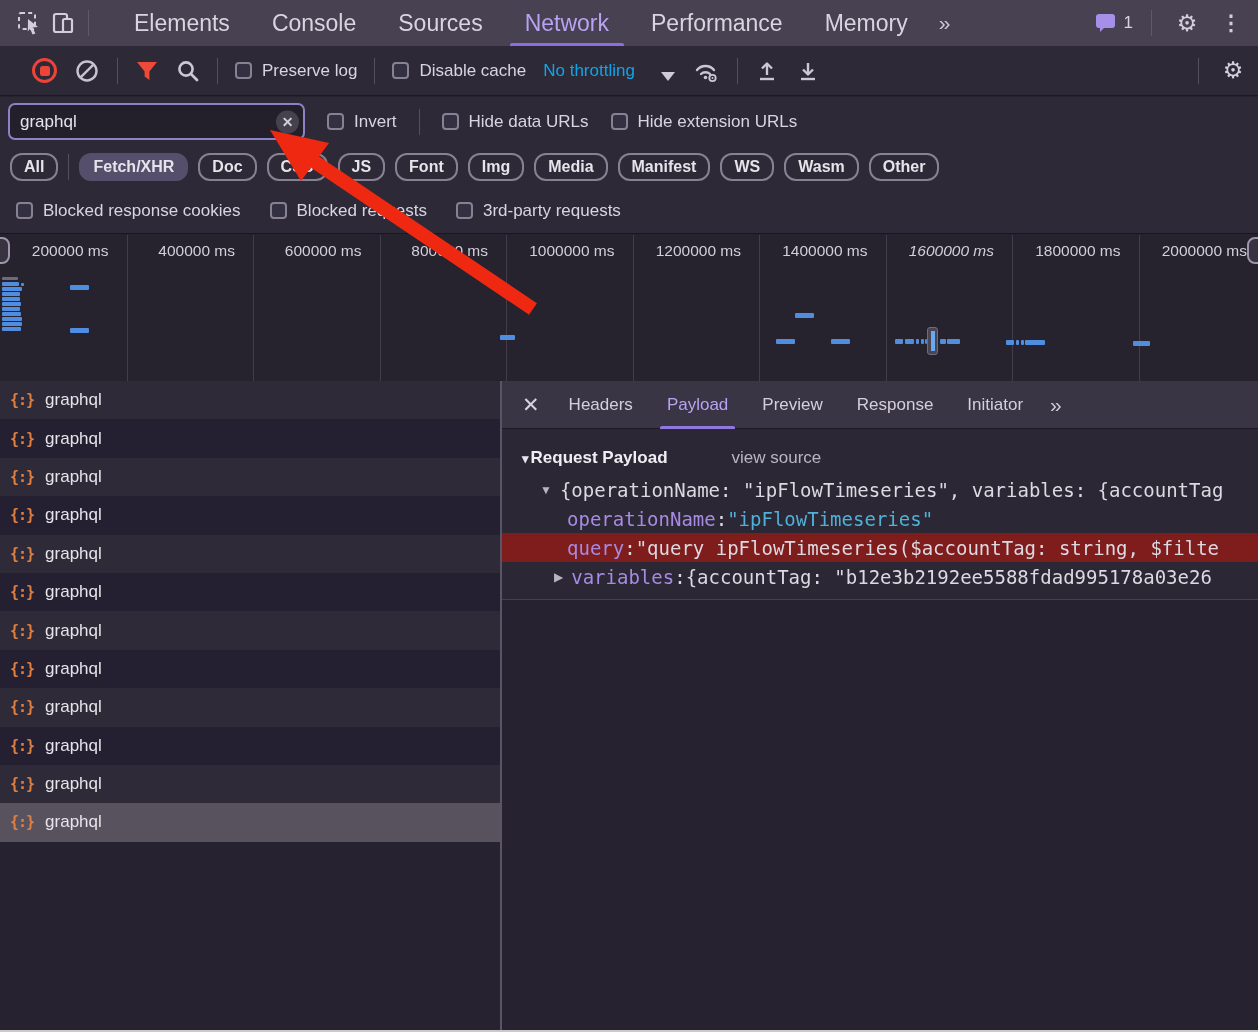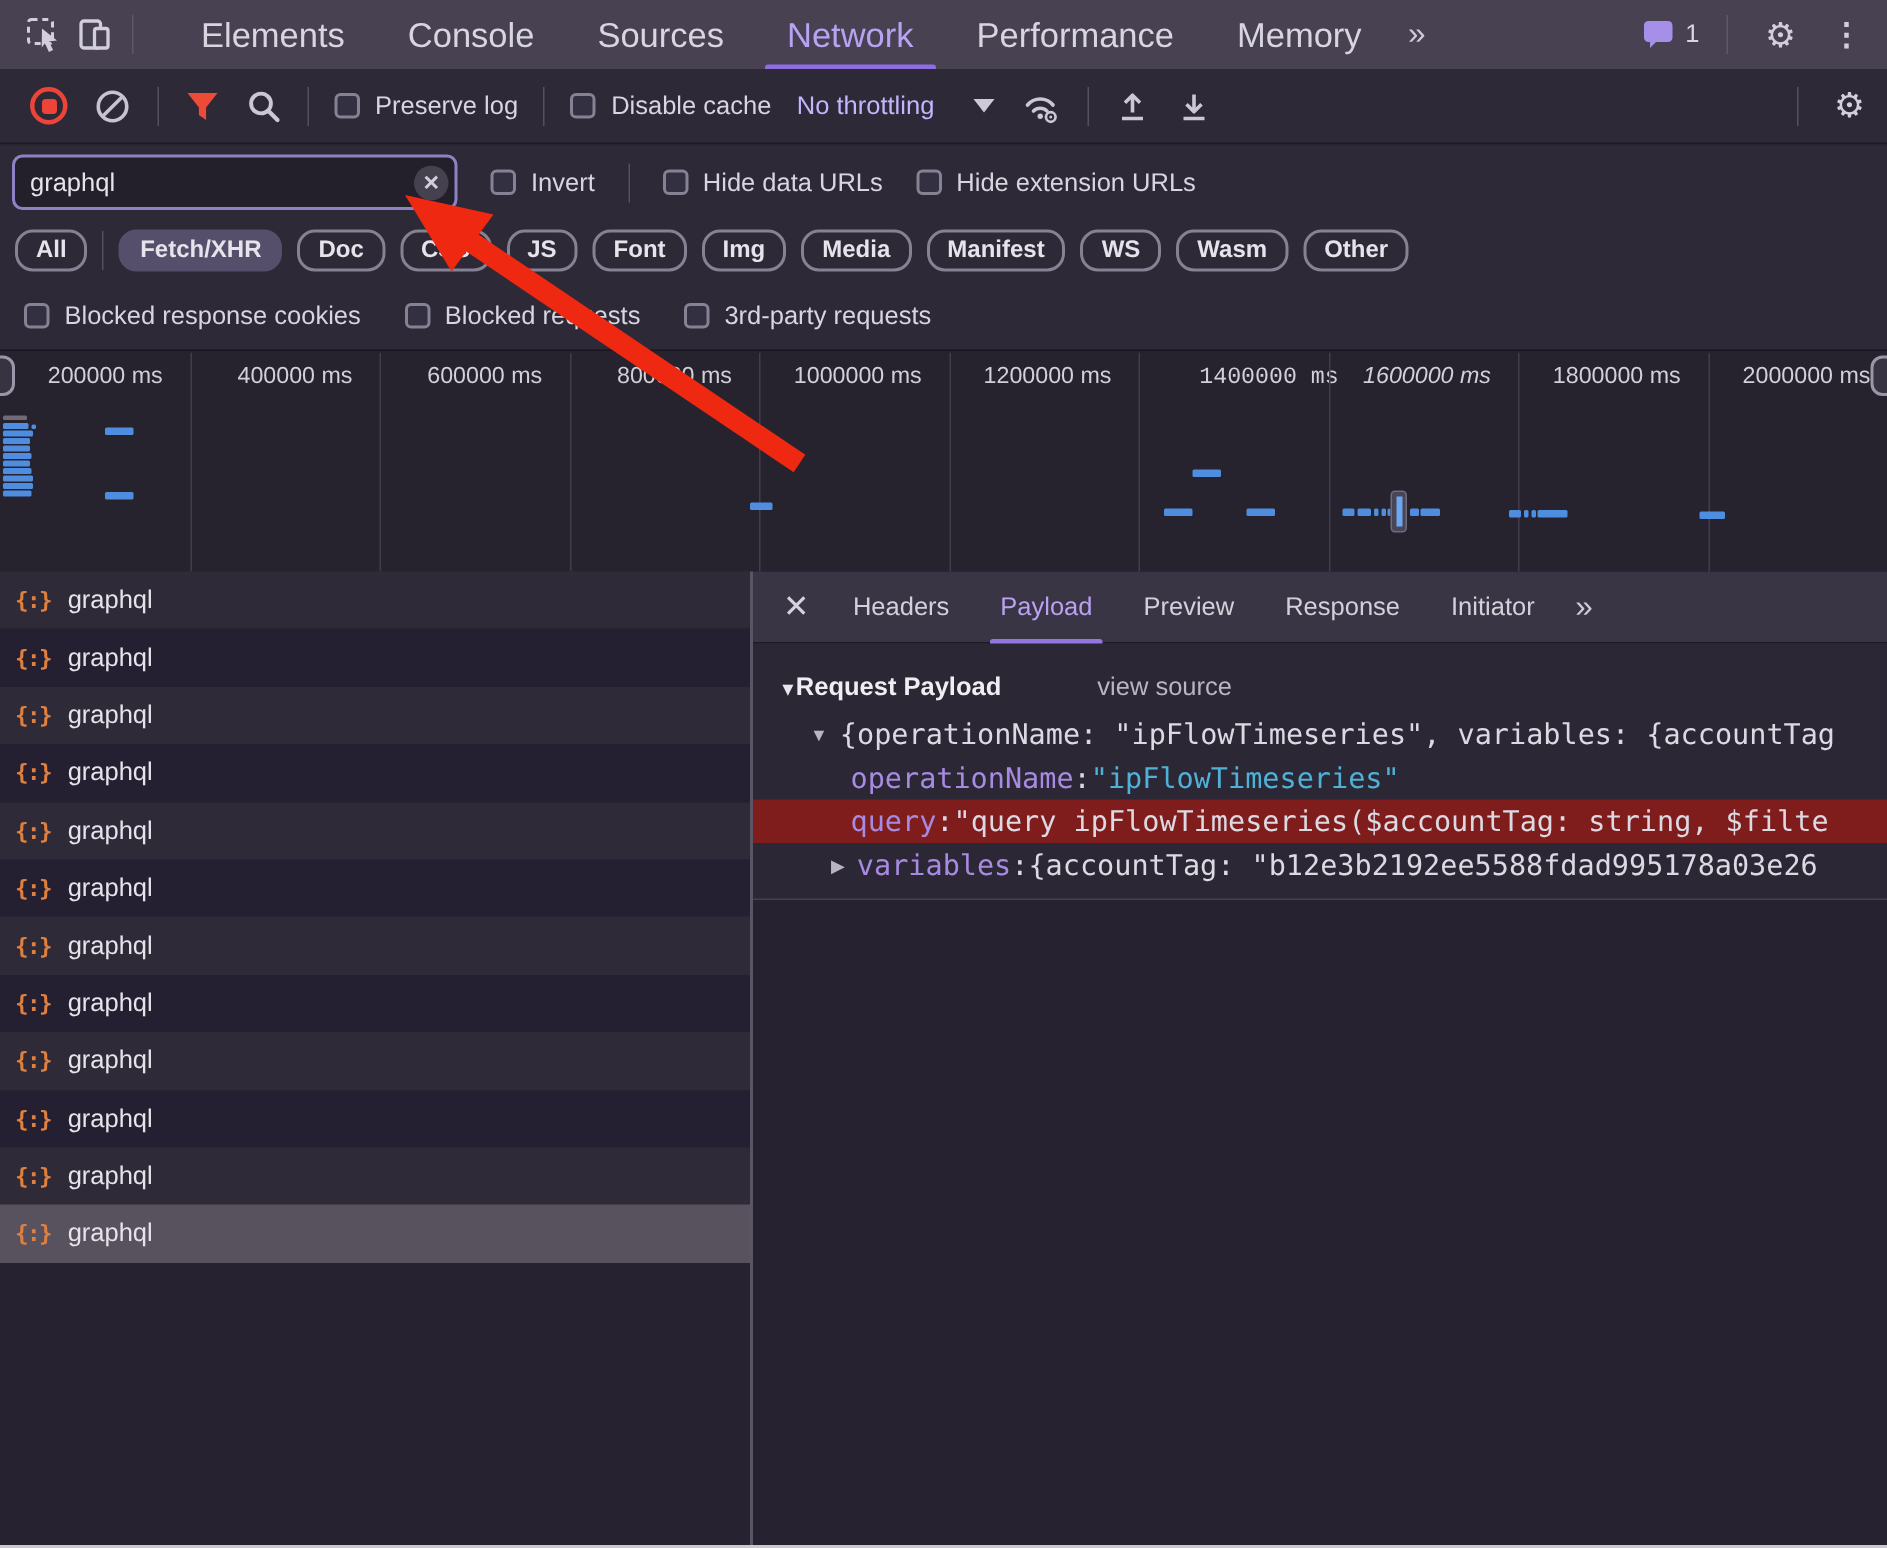--- a/index.html
+++ b/index.html
@@ -16,28 +16,28 @@
   .tab.active { color:#b9a2f2; }
   .tab.active::after { content:""; position:absolute; left:6px; right:6px; bottom:0; height:3px; background:#8d6de4; border-radius:2px 2px 0 0; }
   .tab-chevrons { font-size:21px; color:#cfcad8; padding:0 10px; letter-spacing:-2px; }
   .tabbar-right { margin-left:auto; display:flex; align-items:center; gap:10px; padding-right:10px; }
   .chat-wrap { display:flex; align-items:center; gap:7px; font-size:17px; color:#d9d5e0; }
   .gear { font-size:23px; color:#d2cedb; line-height:1; }
   .kebab { font-size:21px; color:#d2cedb; font-weight:bold; }
 
   
   .toolbar { position:absolute; top:46px; left:0; width:1258px; height:50px; background:#2d2937;
-             border-bottom:1px solid #1d1a26; display:flex; align-items:center; gap:17px; padding-left:20px; }
+             border-bottom:1px solid #1d1a26; display:flex; align-items:center; gap:17px; padding-left:32px; }
   .toolbar .vdiv, .filter-row .vdiv, .chips-row .vdiv { width:1px; height:26px; background:#55505e; flex:none; }
   .rec-ring { width:25px; height:25px; border:3px solid #ec4438; border-radius:50%;
               display:flex; align-items:center; justify-content:center; flex:none; }
   .rec-ring i { width:10px; height:10px; background:#ec4438; border-radius:2.5px; }
   .cb { width:17px; height:17px; border:2px solid #878293; border-radius:4px; background:#323041; flex:none; }
   .cb-group { display:flex; align-items:center; gap:10px; font-size:17px; color:#d9d5e0; white-space:nowrap; }
-  .throttle { display:flex; align-items:center; gap:26px; font-size:17px; color:#c4b5fd; }
+  .throttle { display:flex; align-items:flex-end; gap:26px; font-size:17px; color:#0ea5e9; }
   .caret-down { width:0; height:0; border-left:7px solid transparent; border-right:7px solid transparent; border-top:9px solid #cfcad8; }
   .spacer { flex:1; }
 
   
   .filter-row { position:absolute; top:97px; left:0; width:1258px; height:49px; background:#2d2937;
                 display:flex; align-items:center; gap:22px; padding-left:8px; }
   .filter-box { position:relative; width:297px; height:37px; flex:none; }
   .filter-box input { width:100%; height:100%; background:#23202c; border:2px solid #8d83c4; border-radius:7px;
                       color:#e6e3ea; font-size:17px; padding:0 34px 0 10px; outline:none; font-family:"Liberation Sans",sans-serif; }
   .clear-btn { position:absolute; right:6px; top:50%; transform:translateY(-50%); width:23px; height:23px;
@@ -264,21 +264,21 @@
 
 <div class="timeline" id="timeline">
   <span class="tl-handle" style="left:-13px;"></span>
   <span class="tl-handle" style="left:1247px;"></span>
 <div class="tl-label" style="left: 0px; width: 126.5px;">200000 ms</div>
     <div class="tl-label" style="left: 126.5px; width: 126.5px;">400000 ms</div>
     <div class="tl-label" style="left: 253px; width: 126.5px;">600000 ms</div>
     <div class="tl-label" style="left: 379.5px; width: 126.5px;">800000 ms</div>
     <div class="tl-label" style="left: 506px; width: 126.5px;">1000000 ms</div>
     <div class="tl-label" style="left: 632.5px; width: 126.5px;">1200000 ms</div>
-    <div class="tl-label" style="left: 784px; width: 126.5px; font-family: Liberation Mono, monospace;">1400000 ms</div>
+    <div class="tl-label" style="left: 759px; width: 126.5px;">1400000 ms</div>
     <div class="tl-label" style="left: 885.5px; width: 126.5px; font-style: italic;">1600000 ms</div>
     <div class="tl-label" style="left: 1012px; width: 126.5px;">1800000 ms</div>
     <div class="tl-label" style="left: 1138.5px; width: 126.5px;">2000000 ms</div>
     <div class="gridline" style="left: 126.5px;"></div>
     <div class="gridline" style="left: 253px;"></div>
     <div class="gridline" style="left: 379.5px;"></div>
     <div class="gridline" style="left: 506px;"></div>
     <div class="gridline" style="left: 632.5px;"></div>
     <div class="gridline" style="left: 759px;"></div>
     <div class="gridline" style="left: 885.5px;"></div>

